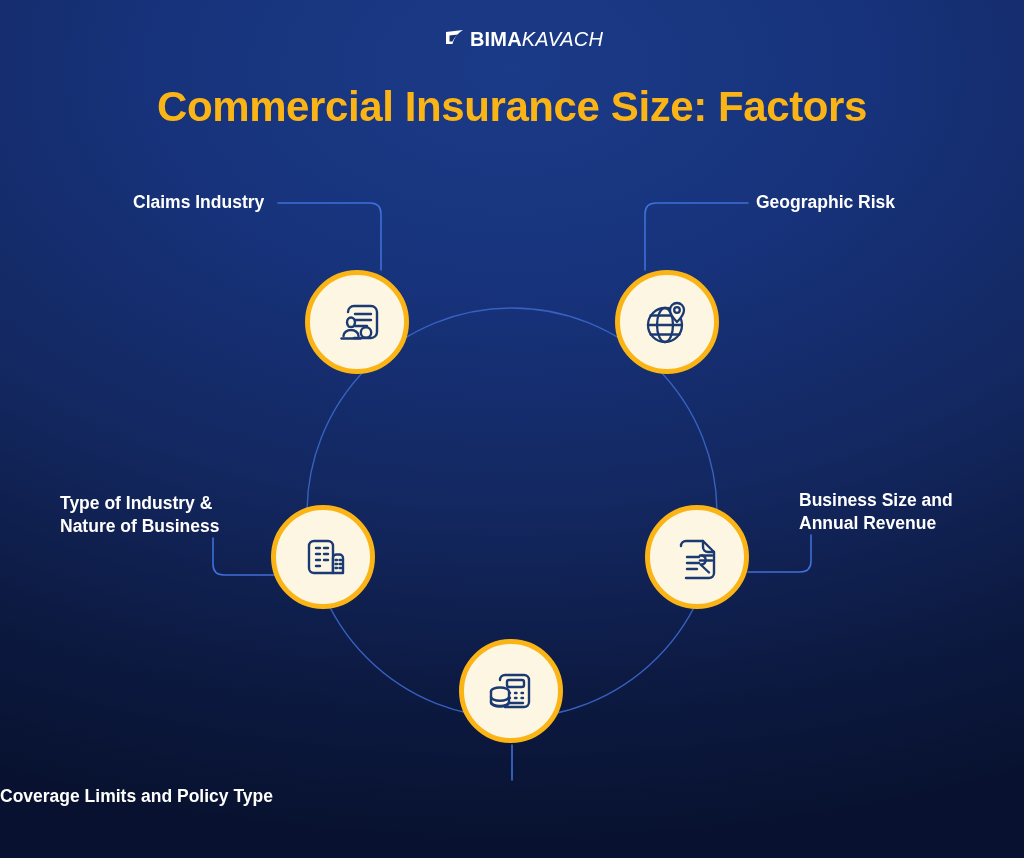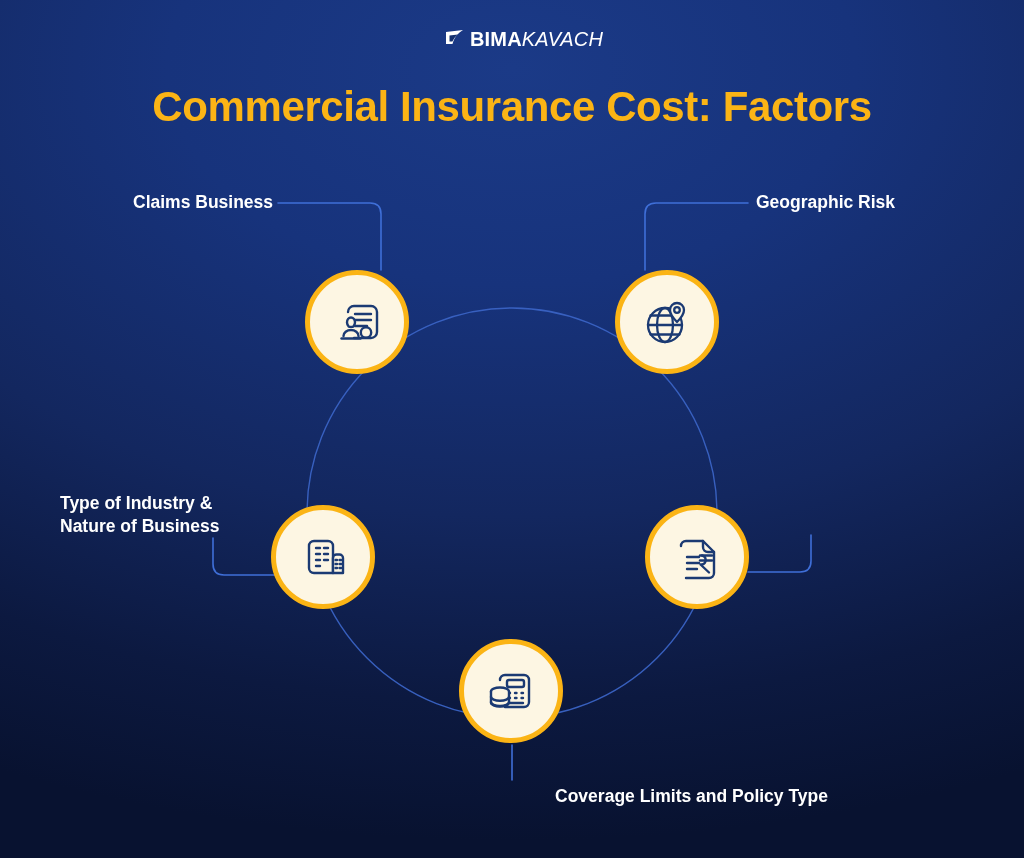--- a/index.html
+++ b/index.html
@@ -91,38 +91,38 @@
     color:#ffffff;
     font-size:17.5px;
     font-weight:bold;
     line-height:1.32;
     white-space:pre-line;
   }
   .lbl-claims    { left:133px;  top:191px; }
   .lbl-geo       { left:756px;  top:191px; text-align:left; width:154px; }
   .lbl-industry  { left:36px;   top:492px; width:230px;margin-left:24px; }
   .lbl-bizsize   { left:799px;  top:489px; width:210px; }
-  .lbl-coverage  { left:0;      top:785px; width:828px; text-align:right; }
+  .lbl-coverage  { left:0;      top:785px; width:828px; text-align:left; }
 </style>
 </head>
 <body>
 
 <div id="infographic">
 
   <div class="logo-wrap">
     <span class="logo-mark">
       <svg width="20" height="17" viewBox="0 0 20 17">
         <path d="M1 3 L18 1 C13 4 9.5 8 7.5 15 L1 15 Z" fill="#ffffff"></path>
         <path d="M4.5 6.4 L13 5.4 C10.4 7.4 8.6 9.7 7.4 12.6 L4.5 12.6 Z" fill="#14306f"></path>
       </svg>
     </span>
     <span class="logo-text"><span class="lg-a">BIMA</span><span class="lg-b">KAVACH</span></span>
   </div>
 
-  <h1 class="page-title">Commercial Insurance Cost: Factors</h1>
+  <h1 class="page-title">Commercial Insurance Size: Factors</h1>
 
   <svg id="wires" viewBox="0 0 1024 858" xmlns="http://www.w3.org/2000/svg">
 
     <circle cx="512" cy="513" r="205" fill="none" stroke="#3a63c4" stroke-width="1.4" opacity="0.95"></circle>
 
     <path d="M 278 203 H 370 Q 381 203 381 214 V 270" fill="none" stroke="#3f6fd8" stroke-width="1.6" stroke-linecap="round"></path>
 
     <path d="M 748 203 H 656 Q 645 203 645 214 V 270" fill="none" stroke="#3f6fd8" stroke-width="1.6" stroke-linecap="round"></path>
 
     <path d="M 213 538 V 564 Q 213 575 224 575 H 276" fill="none" stroke="#3f6fd8" stroke-width="1.6" stroke-linecap="round"></path>
@@ -211,19 +211,21 @@
         <line x1="38.5" y1="35" x2="40" y2="35"></line>
         <line x1="25.5" y1="40" x2="40" y2="40"></line>
         <ellipse cx="17" cy="28.5" rx="9" ry="4" fill="#fdf6e3"></ellipse>
         <path d="M8 28.5 v11 a9 4 0 0 0 18 0 v-11" fill="#fdf6e3"></path>
         <path d="M8 33.8 a9 4 0 0 0 18 0"></path>
         <path d="M8 39 a9 4 0 0 0 18 0"></path>
       </svg>
     </span>
   </div>
 
-  <div class="label lbl-claims">Claims Business</div>
+  <div class="label lbl-claims">Claims Industry</div>
   <div class="label lbl-geo">Geographic Risk</div>
   <div class="label lbl-industry">Type of Industry &amp;
 Nature of Business</div>
+  <div class="label lbl-bizsize">Business Size and
+Annual Revenue</div>
   <div class="label lbl-coverage">Coverage Limits and Policy Type</div>
 
 </div>
 
 </body></html>

